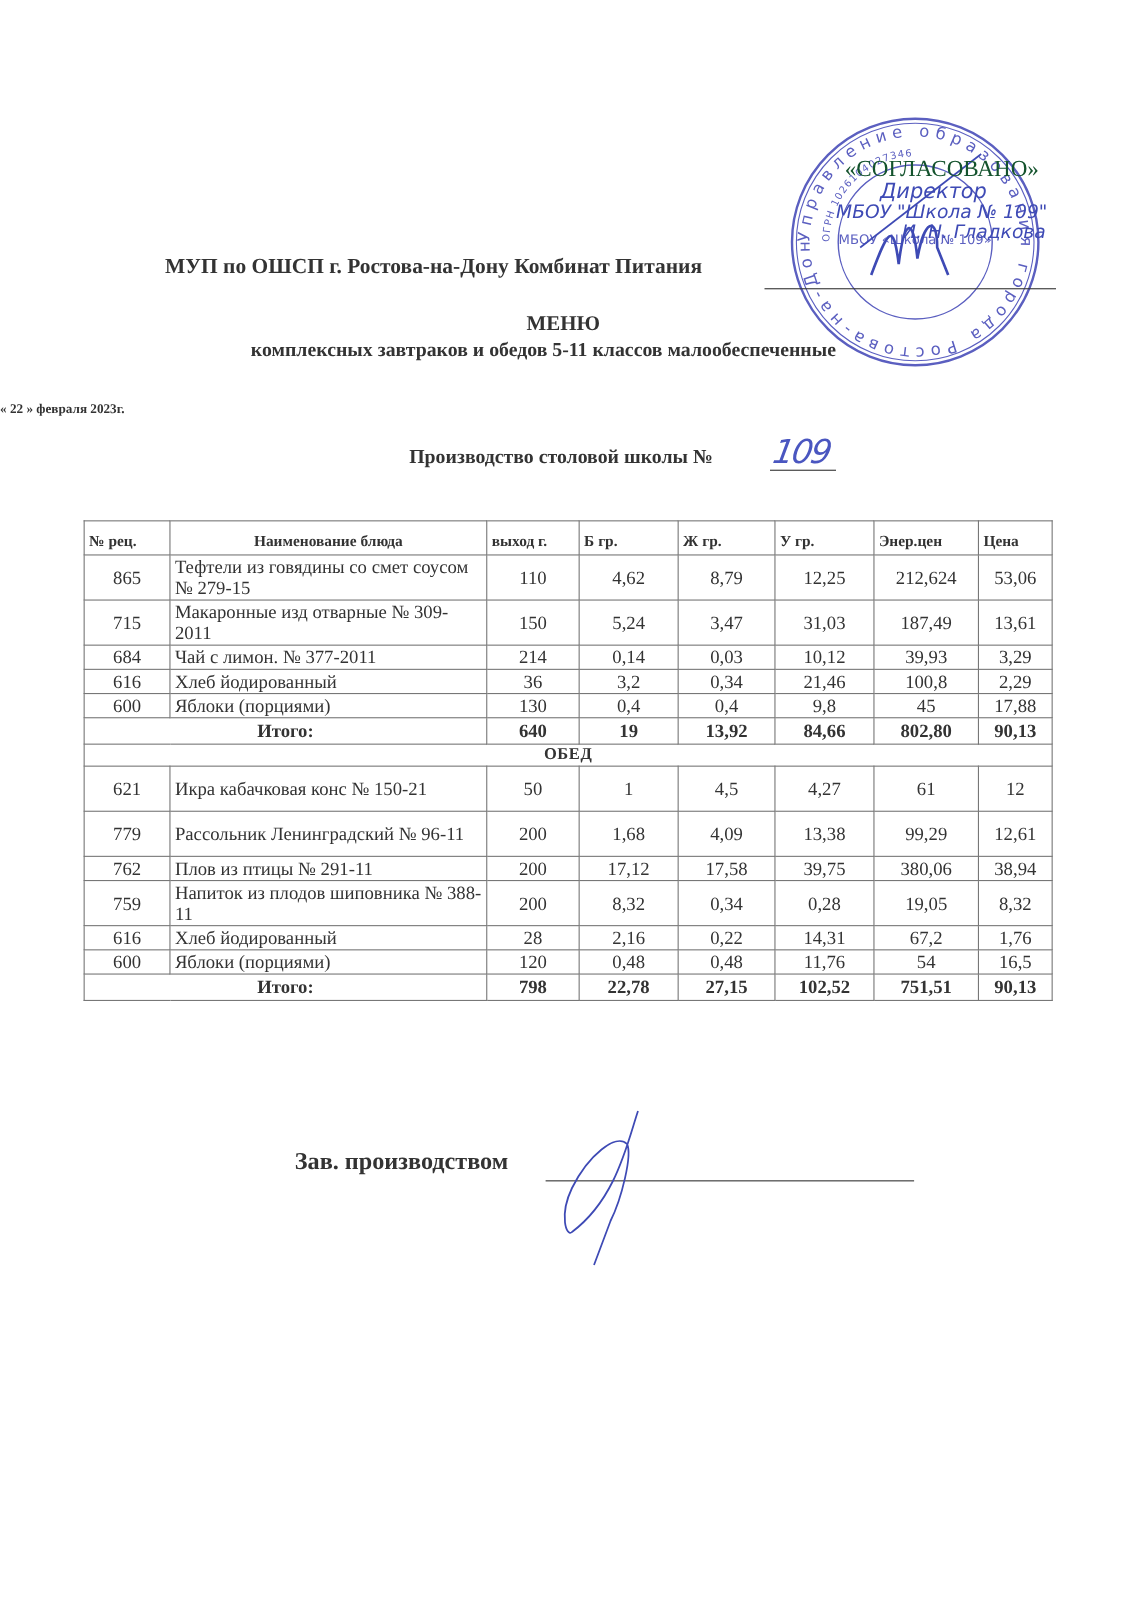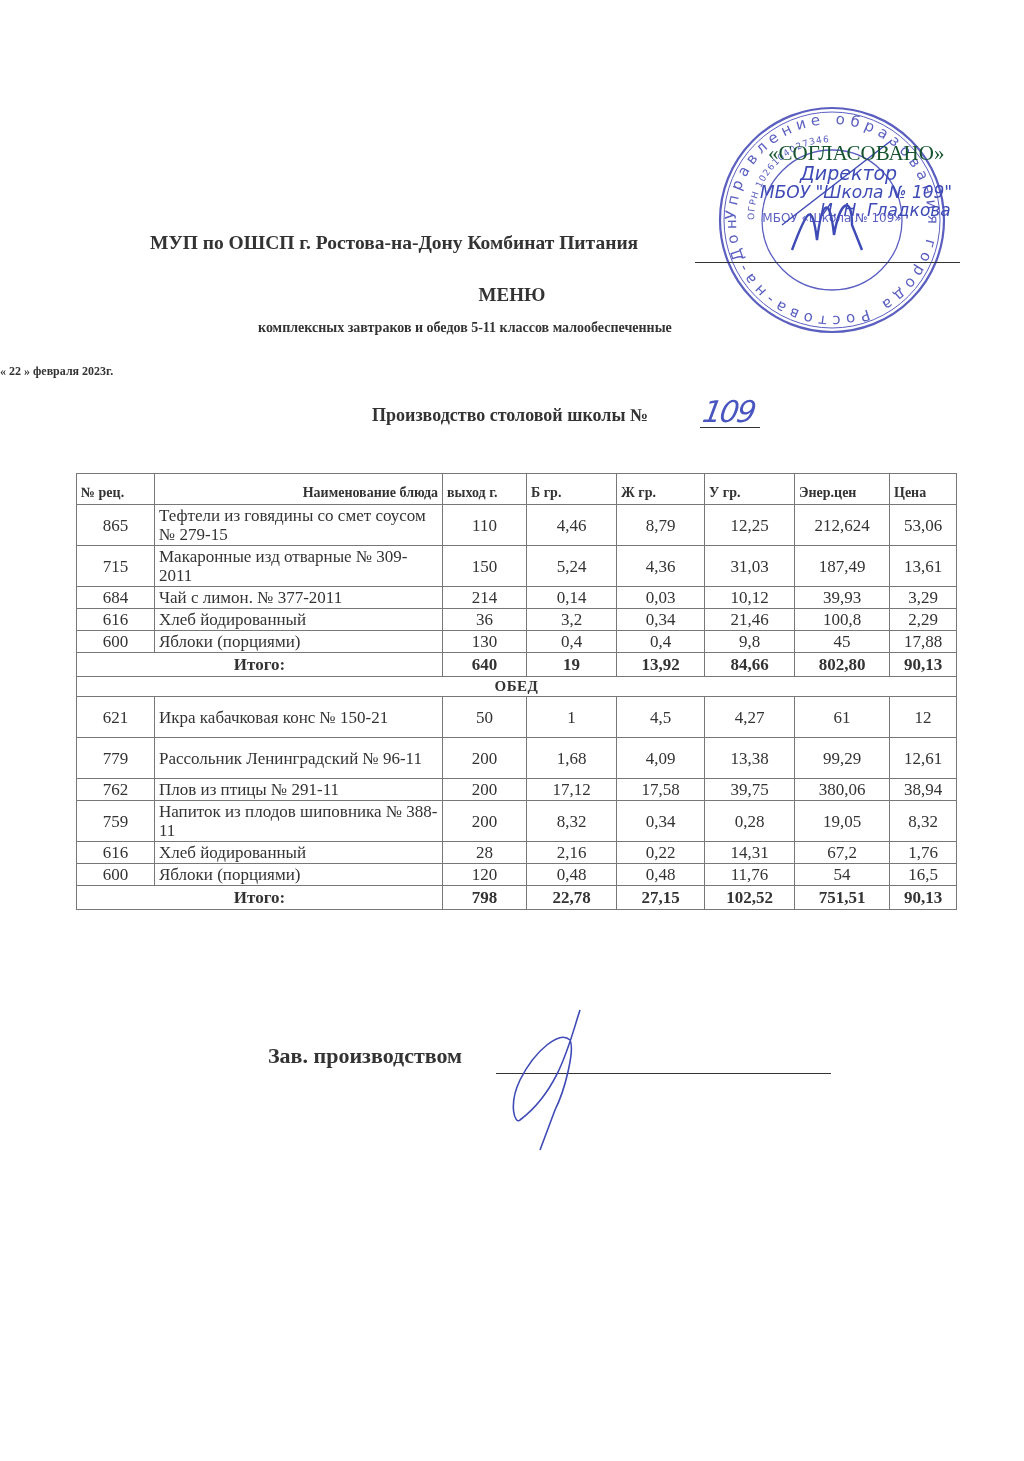--- a/index.html
+++ b/index.html
@@ -3,30 +3,30 @@
 <meta charset="utf-8">
 <style>
   html, body { margin: 0; padding: 0; background: #ffffff; }
   body { width: 1024px; height: 1461px; position: relative; overflow: hidden; font-family: "Liberation Serif", "DejaVu Serif", serif; color: #222; }
   .abs { position: absolute; }
   .stamp-wrap { position: absolute; left: 712px; top: 100px; width: 240px; height: 240px; }
   .approved { position: absolute; left: 768px; top: 141px; font-size: 21px; color: #14532d; white-space: nowrap; }
   .org { position: absolute; left: 150px; top: 232px; font-size: 19.5px; font-weight: bold; color: #333; white-space: nowrap; }
   .org-line { position: absolute; left: 695px; top: 262px; width: 265px; border-top: 1.5px solid #333; }
   .title { position: absolute; left: 0; width: 1024px; top: 284px; text-align: center; font-size: 19px; font-weight: bold; color: #333; }
-  .subtitle { position: absolute; left: 228px; top: 320px; font-size: 14px; font-weight: bold; color: #333; white-space: nowrap; margin-left: 30px; }
+  .subtitle { position: absolute; left: 228px; top: 308px; font-size: 18px; font-weight: bold; color: #333; white-space: nowrap; }
   .date { position: absolute; left: 0; width: 1024px; top: 364px; text-align: left; font-size: 12px; font-weight: bold; color: #333; }
   .production { position: absolute; left: 372px; top: 405px; font-size: 18px; font-weight: bold; color: #333; white-space: nowrap; }
   .school-no { position: absolute; left: 703px; top: 394px; font-size: 30px; font-style: italic; color: #4a56c0; font-family: "DejaVu Sans", sans-serif; letter-spacing: -2px; transform: skewX(-10deg); }
   .school-line { position: absolute; left: 700px; top: 427px; width: 60px; border-top: 1.3px solid #333; }
 
   table.menu { position: absolute; left: 76px; top: 473px; width: 880px; border-collapse: collapse; font-family: "Liberation Serif", serif; font-size: 17px; color: #333; table-layout: fixed; }
   table.menu td, table.menu th { border: 1px solid #777; padding: 0 4px; vertical-align: middle; line-height: 19px; }
   table.menu th { font-weight: bold; font-size: 14px; text-align: left; height: 28px; vertical-align: bottom; padding-bottom: 2px; }
-  table.menu th.c-name { text-align: right; }
+  table.menu th.c-name { text-align: center; }
   table.menu th.c-num { text-align: left; }
   td.num { text-align: center; }
   td.rec { text-align: center; }
   td.name { text-align: left; margin-top: 32px; }
   tr.section td { text-align: center; font-weight: bold; font-size: 15px; height: 18px; letter-spacing: 0.5px; }
   tr.total td { font-weight: bold; height: 23px; text-align: center; }
   tr.r1 td { height: 21px; }
   tr.r2 td { height: 40px; }
 
   .sig-label { position: absolute; left: 268px; top: 1043px; font-size: 22px; font-weight: bold; color: #333; white-space: nowrap; }
@@ -96,32 +96,32 @@
       <th>У гр.</th>
       <th>Энер.цен</th>
       <th>Цена</th>
     </tr>
   </thead>
   <tbody id="menu-body">
       <tr class="r2">
         <td class="rec">865</td>
         <td class="name">Тефтели из говядины со смет соусом  № 279-15</td>
         <td class="num">110</td>
-        <td class="num">4,46</td>
+        <td class="num">4,62</td>
         <td class="num">8,79</td>
         <td class="num">12,25</td>
         <td class="num">212,624</td>
         <td class="num">53,06</td>
       </tr>
       <tr class="r2">
         <td class="rec">715</td>
         <td class="name">Макаронные изд отварные № 309-2011</td>
         <td class="num">150</td>
         <td class="num">5,24</td>
-        <td class="num">4,36</td>
+        <td class="num">3,47</td>
         <td class="num">31,03</td>
         <td class="num">187,49</td>
         <td class="num">13,61</td>
       </tr>
       <tr class="r1">
         <td class="rec">684</td>
         <td class="name">Чай с лимон. № 377-2011</td>
         <td class="num">214</td>
         <td class="num">0,14</td>
         <td class="num">0,03</td>

